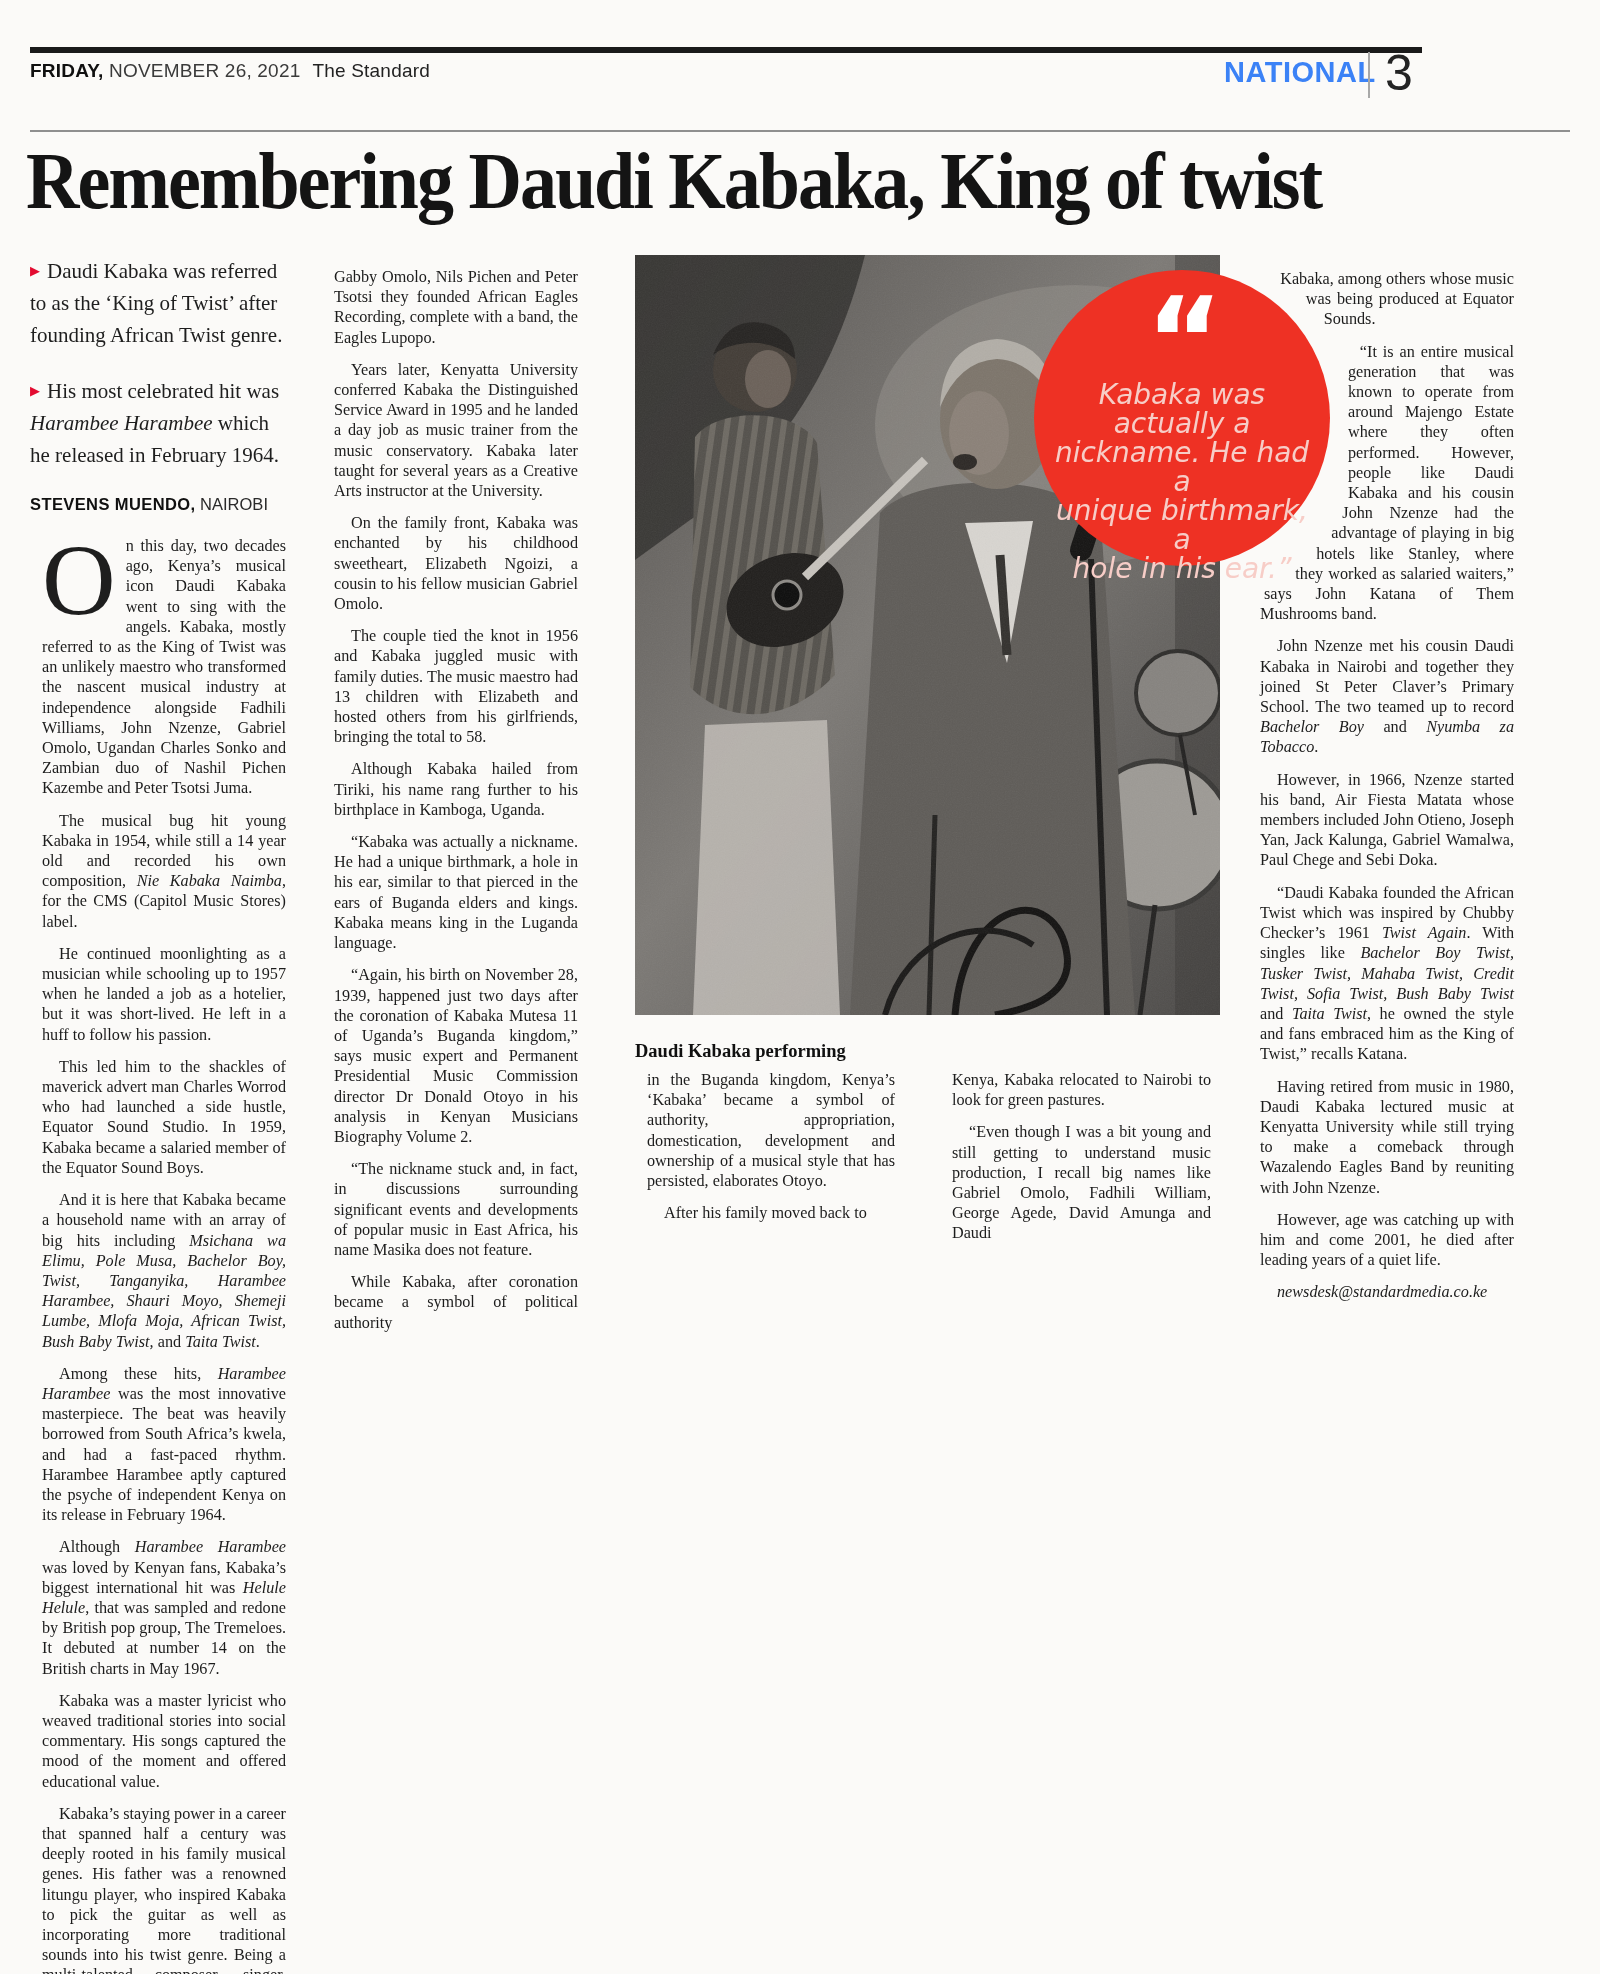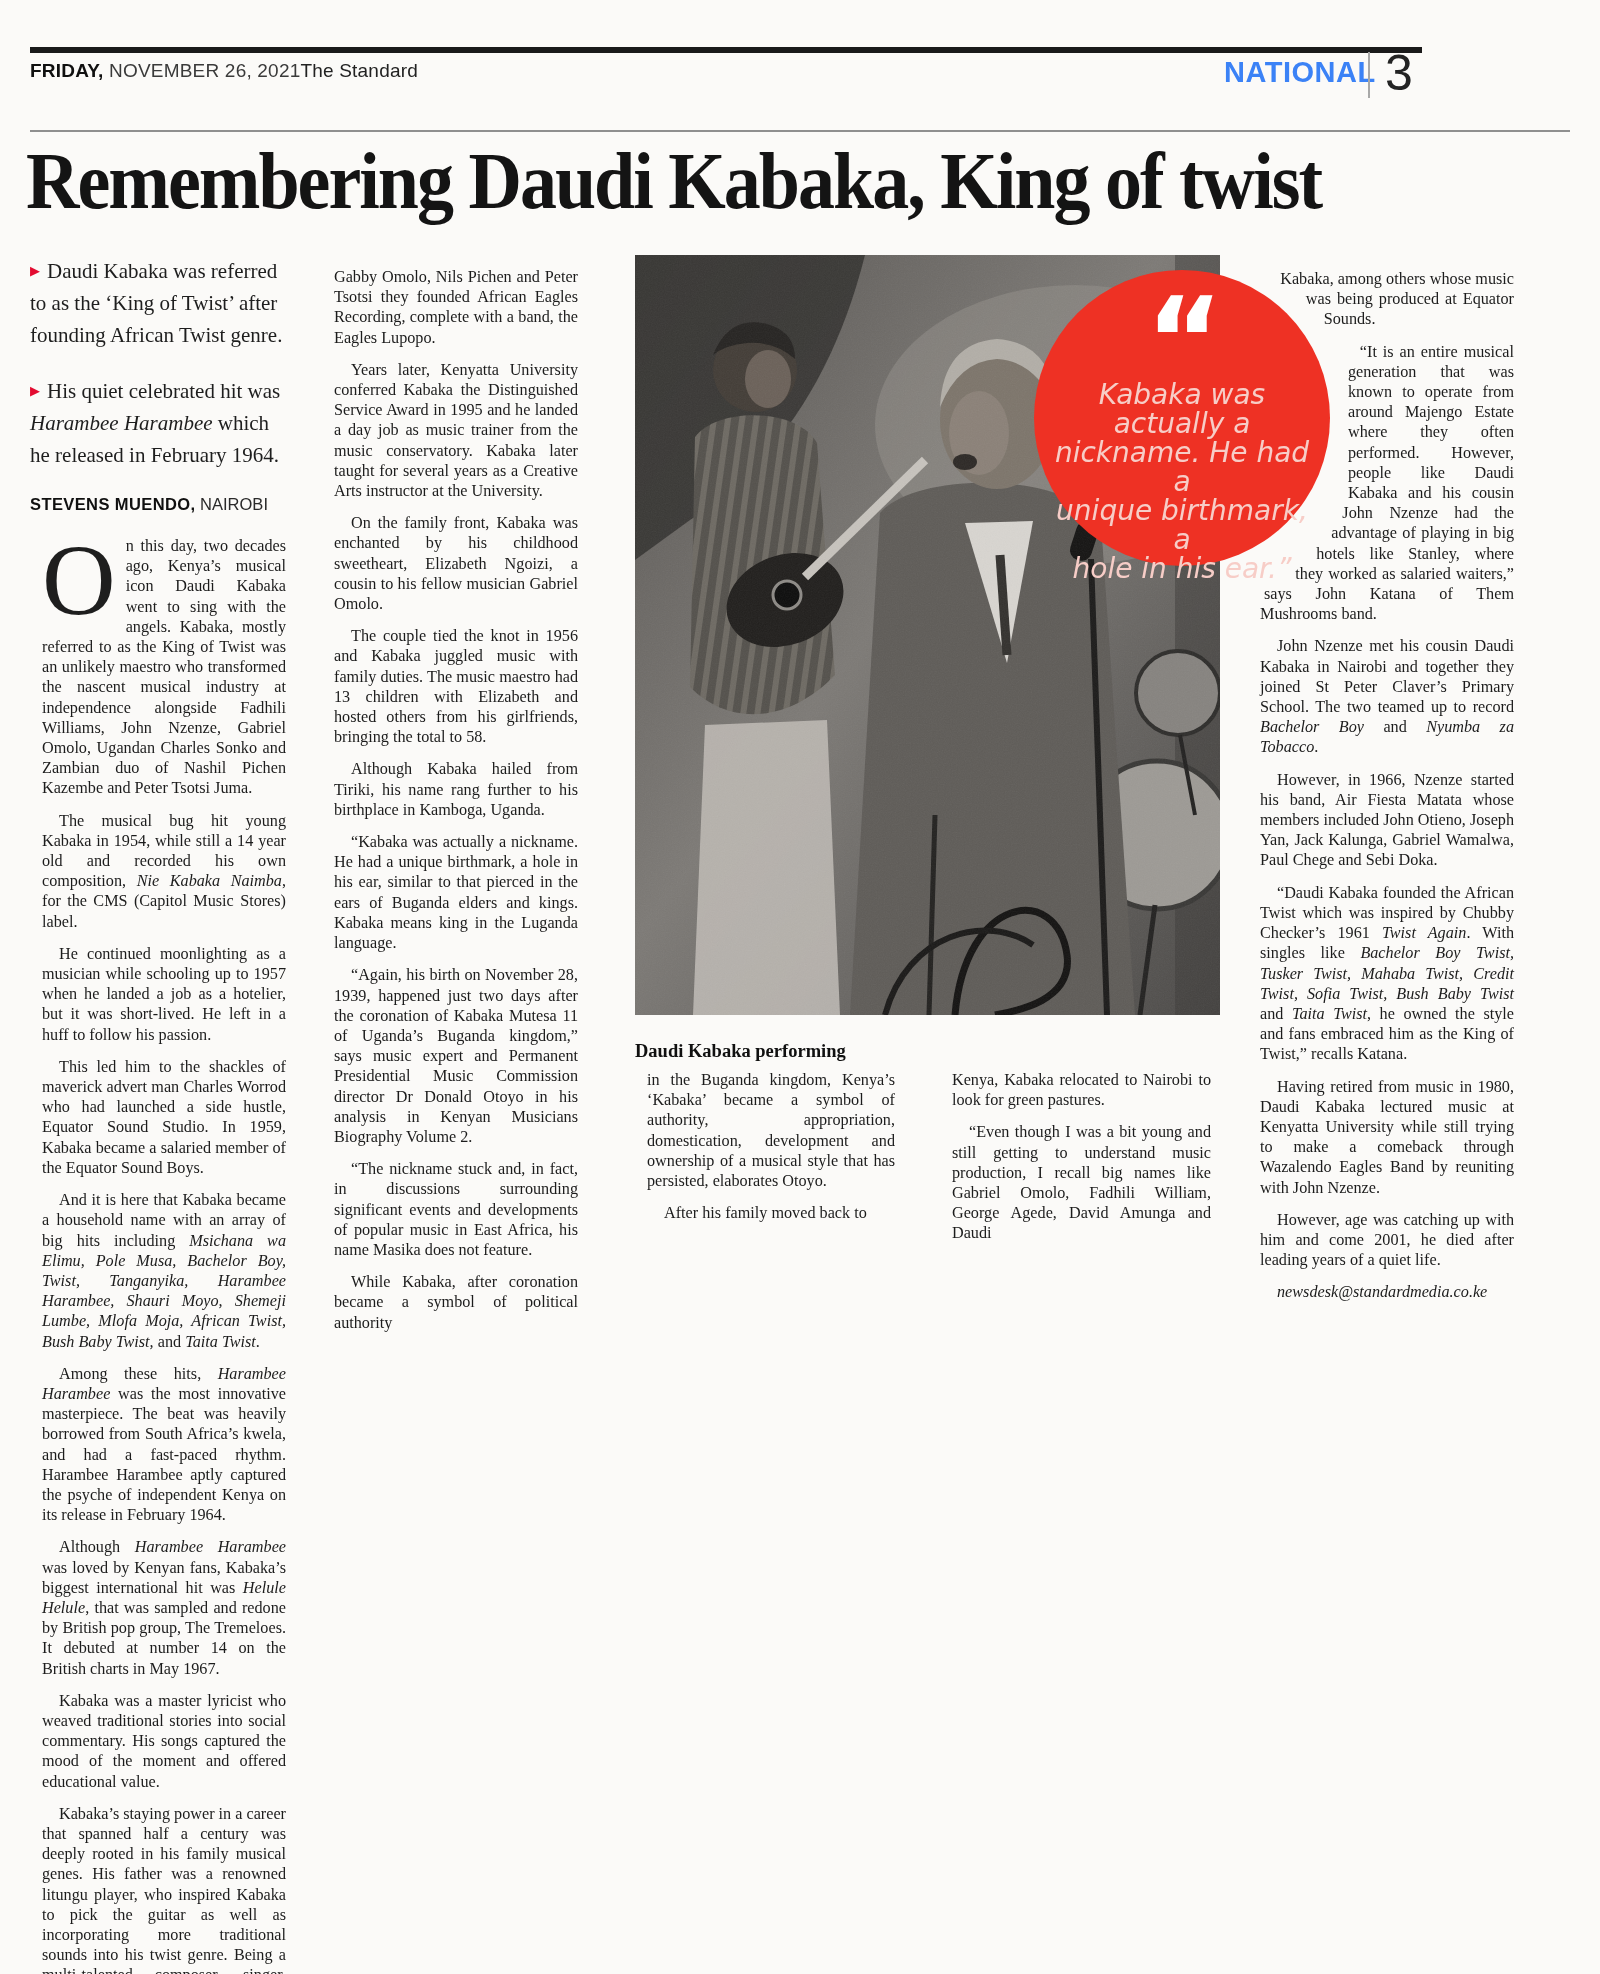--- a/index.html
+++ b/index.html
@@ -4,21 +4,21 @@
 <style>
   html,body{margin:0;padding:0}
   body{
     width:1600px;height:1974px;position:relative;overflow:hidden;
     background:#fbfaf8;color:#1c1c1c;
     font-family:"Liberation Serif",serif;
   }
   .bar-black{position:absolute;left:30px;top:47px;width:1392px;height:6px;background:#1a1a1a}
   .dateline{position:absolute;left:30px;top:60px;font-family:"Liberation Sans",sans-serif;font-size:19px;color:#3a3a3a;letter-spacing:.2px}
   .dateline .b{font-weight:bold;color:#101010}
-  .dateline .paper{margin-left:0;color:#222}
+  .dateline .paper{margin-left:12px;color:#222}
   .section{position:absolute;left:1224px;top:56px;font-family:"Liberation Sans",sans-serif;font-weight:bold;font-size:29px;letter-spacing:.5px}
   .pg-divider{position:absolute;left:1368px;top:52px;width:2px;height:46px;background:#a8a8a8}
   .pgnum{position:absolute;left:1385px;top:44px;font-family:"Liberation Sans",sans-serif;font-size:50px;color:#232323}
   .rule-gray{position:absolute;left:30px;top:130px;width:1540px;height:2px;background:#8f8f8f}
   .headline{position:absolute;left:26px;top:134px;width:1560px;margin:0;white-space:nowrap;
     font-family:"Liberation Serif",serif;font-weight:bold;font-size:74px;letter-spacing:-2px;color:#141414;
     transform:scaleY(1.1);transform-origin:left top}
   .col{position:absolute;top:255px}
   .col1{left:30px;width:268px}
   .col2{left:322px;width:268px}
@@ -49,21 +49,21 @@
 </div>
 <div class="section" style="color: #3b82f6;">NATIONAL</div>
 <div class="pg-divider"></div>
 <div class="pgnum">3</div>
 <div class="rule-gray"></div>
 <h1 class="headline">Remembering Daudi Kabaka, King of twist</h1>
 
 <div class="col col1">
   <div class="standfirst">
     <p><span class="tri" style="color: rgb(227, 11, 48);">▶</span><span><span>Daudi Kabaka was referred to as the ‘King of Twist’ after founding African Twist genre.</span></span></p>
-    <p><span class="tri" style="color: rgb(227, 11, 48);">▶</span><span><span>His quiet celebrated hit was </span><span class="it">Harambee Harambee</span><span> which he released in February 1964.</span></span></p>
+    <p><span class="tri" style="color: rgb(227, 11, 48);">▶</span><span><span>His most celebrated hit was </span><span class="it">Harambee Harambee</span><span> which he released in February 1964.</span></span></p>
   </div>
   <div class="byline">
     <span class="b">STEVENS MUENDO,</span><span> NAIROBI</span>
   </div>
   <div class="body-paras">
       <p><span class="dropcap">O</span><span>n this day, two decades ago, Kenya’s musical icon Daudi Kabaka went to sing with the angels. Kabaka, mostly referred to as the King of Twist was an unlikely maestro who transformed the nascent musical industry at independence alongside Fadhili Williams, John Nzenze, Gabriel Omolo, Ugandan Charles Sonko and Zambian duo of Nashil Pichen Kazembe and Peter Tsotsi Juma.</span></p>
       <p class="ind"><span>The musical bug hit young Kabaka in 1954, while still a 14 year old and recorded his own composition, </span><span class="it">Nie Kabaka Naimba</span><span>, for the CMS (Capitol Music Stores) label.</span></p>
       <p class="ind"><span>He continued moonlighting as a musician while schooling up to 1957 when he landed a job as a hotelier, but it was short-lived. He left in a huff to follow his passion.</span></p>
       <p class="ind"><span>This led him to the shackles of maverick advert man Charles Worrod who had launched a side hustle, Equator Sound Studio. In 1959, Kabaka became a salaried member of the Equator Sound Boys.</span></p>
       <p class="ind"><span>And it is here that Kabaka became a household name with an array of big hits including </span><span class="it">Msichana wa Elimu, Pole Musa, Bachelor Boy, Twist, Tanganyika, Harambee Harambee, Shauri Moyo, Shemeji Lumbe, Mlofa Moja, African Twist, Bush Baby Twist,</span><span> and </span><span class="it">Taita Twist</span><span>.</span></p>

